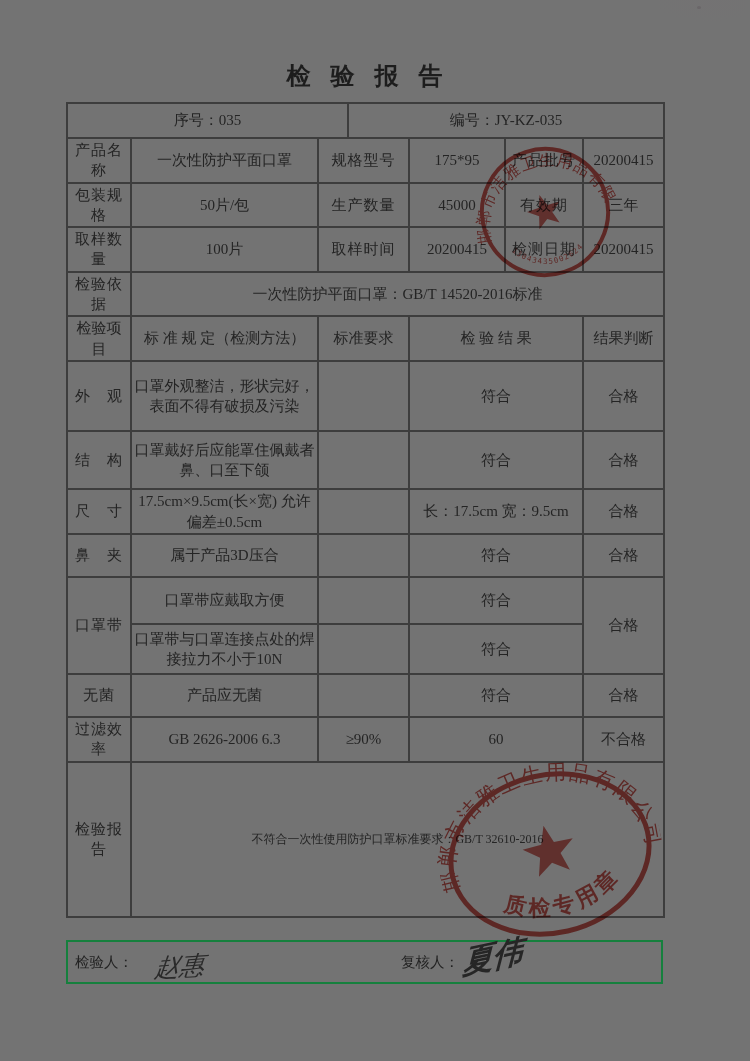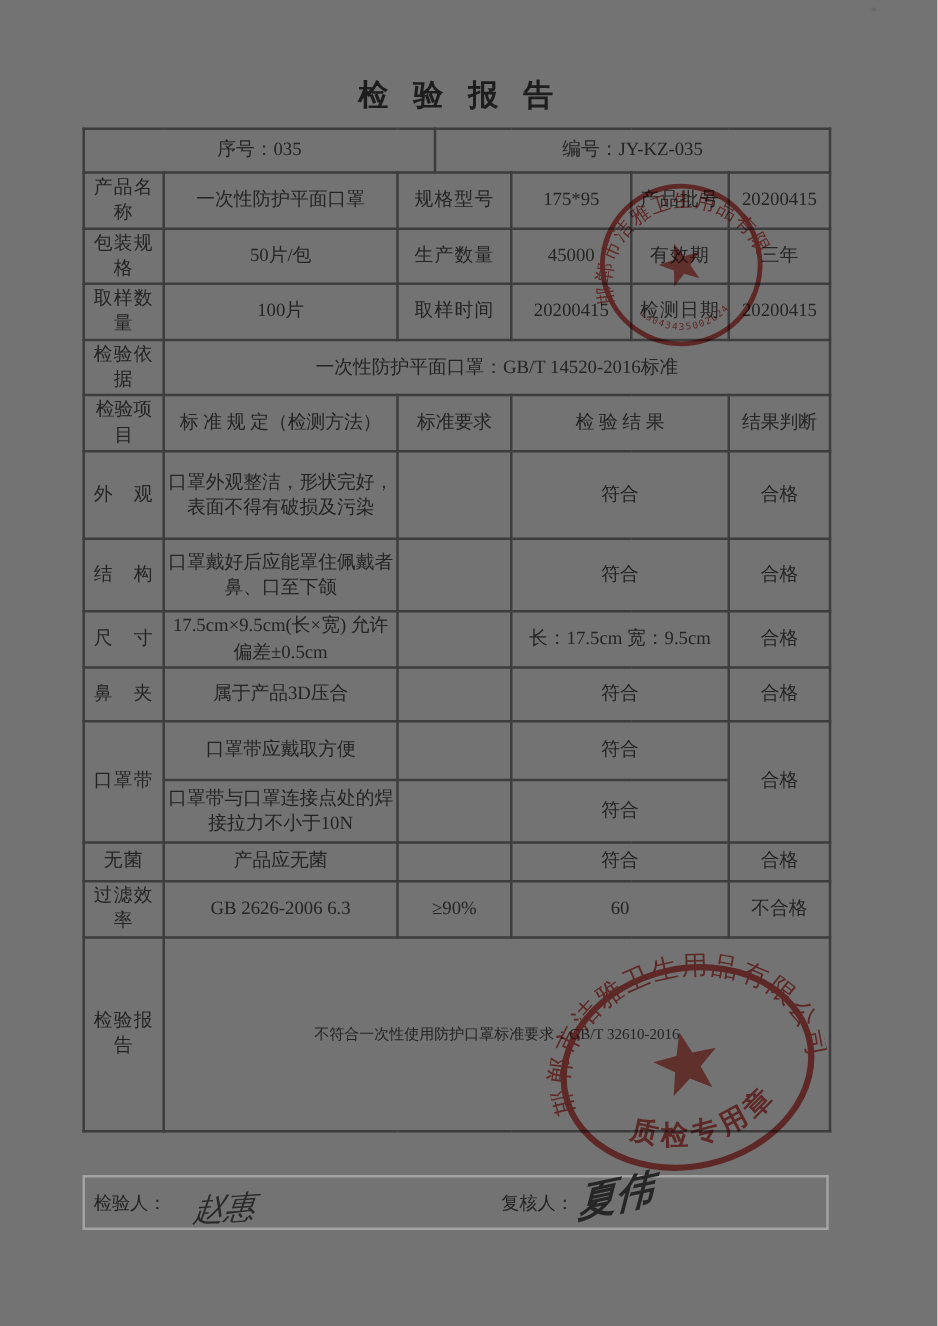--- a/index.html
+++ b/index.html
@@ -25,21 +25,21 @@
     border:2px solid #3d3d3d;text-align:center;vertical-align:middle;
     font-size:15px;padding:1px 2px;line-height:1.35;color:#242424;
   }
   td.tl{text-align:left;padding-left:9px;}
   td.lab{letter-spacing:1px;}
   td.std{font-size:14px;}
   td.std-num{font-size:13.5px;}
 
   .sig-box{
     position:absolute;left:66px;top:940px;width:593px;height:40px;
-    border:2px solid #a3a3a3;background:transparent;
+    border:2px solid #15803d;background:transparent;
     display:flex;align-items:center;font-size:14.5px;
   }
   .sig-label{margin-left:7px;}
   .sig-name-1{
     font-size:25px;font-style:italic;margin-left:22px;
     transform:rotate(-4deg) skewX(-10deg) translateY(4px);color:#2a2a2a;
   }
   .sig-label-2{margin-left:196px;}
   .sig-name-2{
     font-size:31px;font-style:italic;font-weight:bold;margin-left:4px;
@@ -155,21 +155,21 @@
       <td colspan="2"></td>
       <td colspan="2">符合</td>
       <td rowspan="2">合格</td>
     </tr>
     <tr style="height:50px">
       <td class="std">口罩带与口罩连接点处的焊接拉力不小于10N</td>
       <td colspan="2"></td>
       <td colspan="2">符合</td>
     </tr>
 
-    <tr style="height:31px">
+    <tr style="height:43px">
       <td class="lab">无菌</td>
       <td class="std">产品应无菌</td>
       <td colspan="2"></td>
       <td colspan="2">符合</td>
       <td>合格</td>
     </tr>
 
     <tr style="height:34px">
       <td class="lab">过滤效率</td>
       <td class="std">GB 2626-2006 6.3</td>

